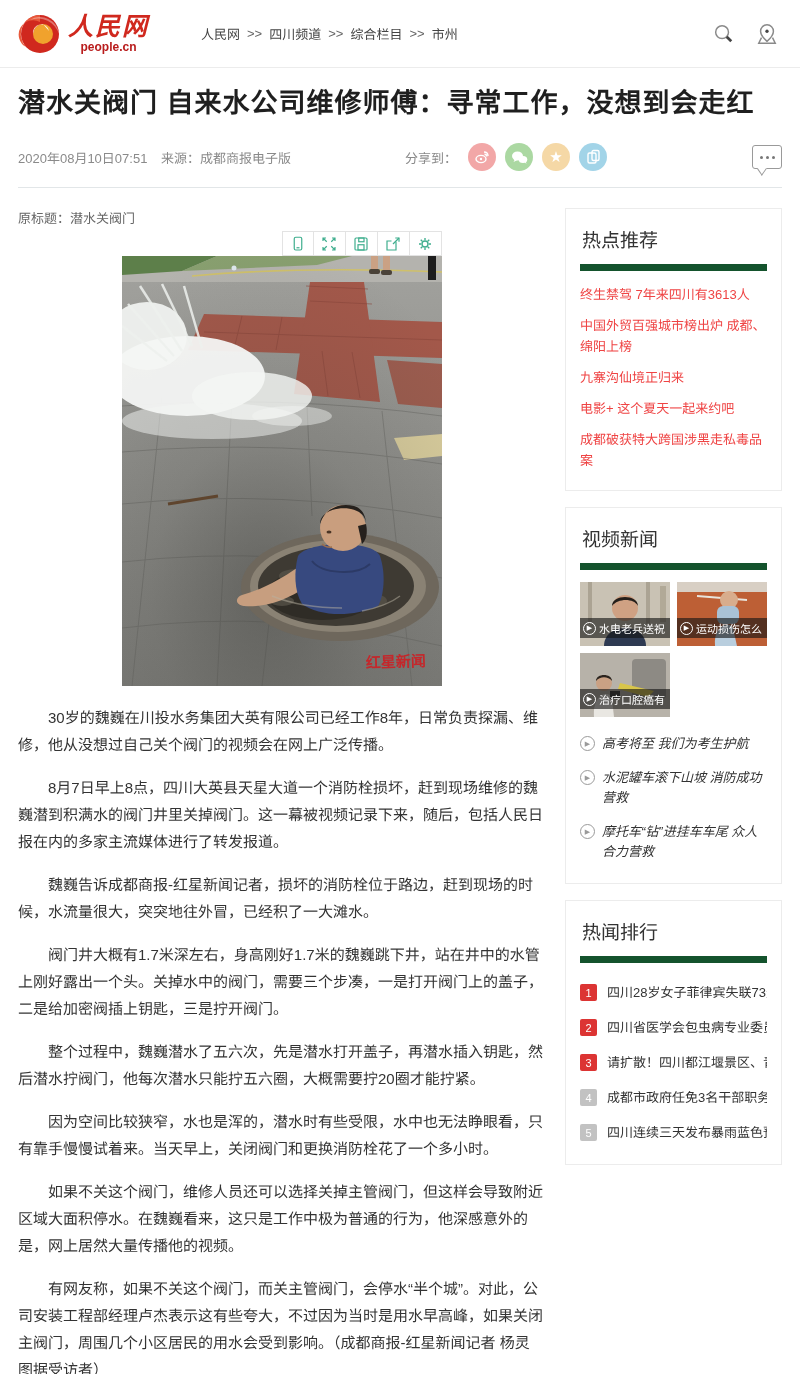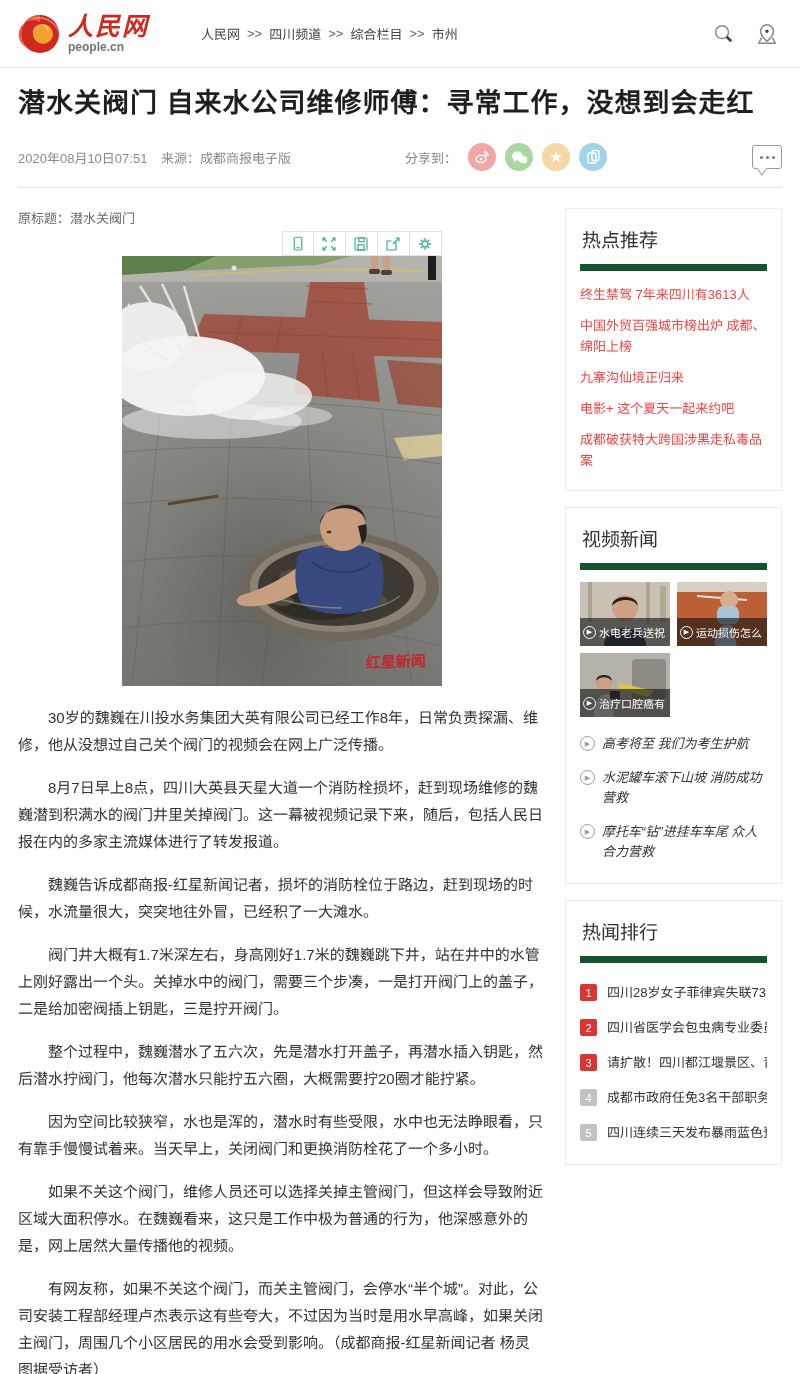--- a/index.html
+++ b/index.html
@@ -5,21 +5,21 @@
   * { margin:0; padding:0; box-sizing:border-box; }
   html,body { width:800px; background:#fff; font-family:"Liberation Sans","DejaVu Sans",sans-serif; color:#333; }
   body { height:1374px; overflow:hidden; position:relative; }
 
   
   .site-header { height:68px; display:flex; align-items:center; padding:0 22px 0 18px; border-bottom:1px solid #ececec; }
   .logo { display:flex; align-items:center; gap:6px; cursor:pointer; }
   .logo-mark { width:44px; height:44px; }
   .logo-txt { display:flex; flex-direction:column; line-height:1; }
   .logo-cn { color:#d0281e; font-size:25px; font-weight:bold; letter-spacing:2px; font-style:italic; }
-  .logo-en { color:#737373; font-size:12px; font-weight:bold; margin-top:2px; text-align:left; }
+  .logo-en { color:#b91c1c; font-size:12px; font-weight:bold; margin-top:2px; text-align:center; }
   .breadcrumb { margin-left:52px; font-size:13px; color:#444; display:flex; gap:7px; align-items:center; }
   .breadcrumb .crumb { cursor:pointer; }
   .breadcrumb .sep { color:#666; }
   .header-icons { margin-left:auto; display:flex; align-items:center; gap:22px; }
   .hicon { width:22px; height:22px; cursor:pointer; }
 
   
   .title-block { padding:18px 18px 0 18px; }
   .article-title { font-size:27px; font-weight:bold; color:#1f1f1f; letter-spacing:1px; line-height:1.3; }
   .meta-row { display:flex; align-items:center; margin-top:22px; padding-bottom:16px; }
@@ -54,21 +54,21 @@
 
   
   .side-box { border:1px solid #ececec; padding:12px 14px 14px 14px; margin-bottom:16px; background:#fff; }
   .side-title { font-size:19px; color:#333; font-weight:500; padding:4px 0 12px 2px; border-bottom:7px solid #14532d; }
   .side-links { list-style:none; padding-top:8px; }
   .side-links li { font-size:13px; color:#ef4444; line-height:21px; padding:5px 0; cursor:pointer; }
 
   .video-grid { display:flex; flex-wrap:wrap; gap:7px; padding-top:12px; }
   .video-thumb { width:90px; height:64px; position:relative; cursor:pointer; overflow:hidden; }
   .video-thumb svg { display:block; width:90px; height:64px; }
-  .vt-caption { position:absolute; left:0; right:0; bottom:0; height:28px; background:rgba(20,20,20,.62); color:#fff; font-size:11px; display:flex; align-items:center; gap:3px; padding:0 3px; white-space:nowrap; }
+  .vt-caption { position:absolute; left:0; right:0; bottom:8px; height:20px; background:rgba(20,20,20,.62); color:#fff; font-size:11px; display:flex; align-items:center; gap:3px; padding:0 3px; white-space:nowrap; }
   .vt-play { width:13px; height:13px; border:1px solid #fff; border-radius:50%; flex:0 0 13px; font-size:7px; display:flex; align-items:center; justify-content:center; color:#fff; }
   .video-list { list-style:none; padding-top:10px; }
   .video-list li { font-size:13px; color:#333; line-height:20px; padding:7px 0; display:flex; gap:7px; cursor:pointer;font-style:italic; }
   .vl-play { width:15px; height:15px; border:1px solid #9a9a9a; border-radius:50%; color:#9a9a9a; font-size:7px; display:flex; align-items:center; justify-content:center; flex:0 0 15px; margin-top:2px; }
 
   .rank-list { list-style:none; padding-top:12px; }
   .rank-list li { display:flex; align-items:flex-start; gap:10px; padding:8px 0; cursor:pointer; }
   .rank-badge { width:17px; height:17px; flex:0 0 17px; color:#fff; font-size:11px; display:flex; align-items:center; justify-content:center; border-radius:2px; margin-top:1px; }
   .rank-red { background:#dc3433; }
   .rank-gray { background:#c2c2c2; }

